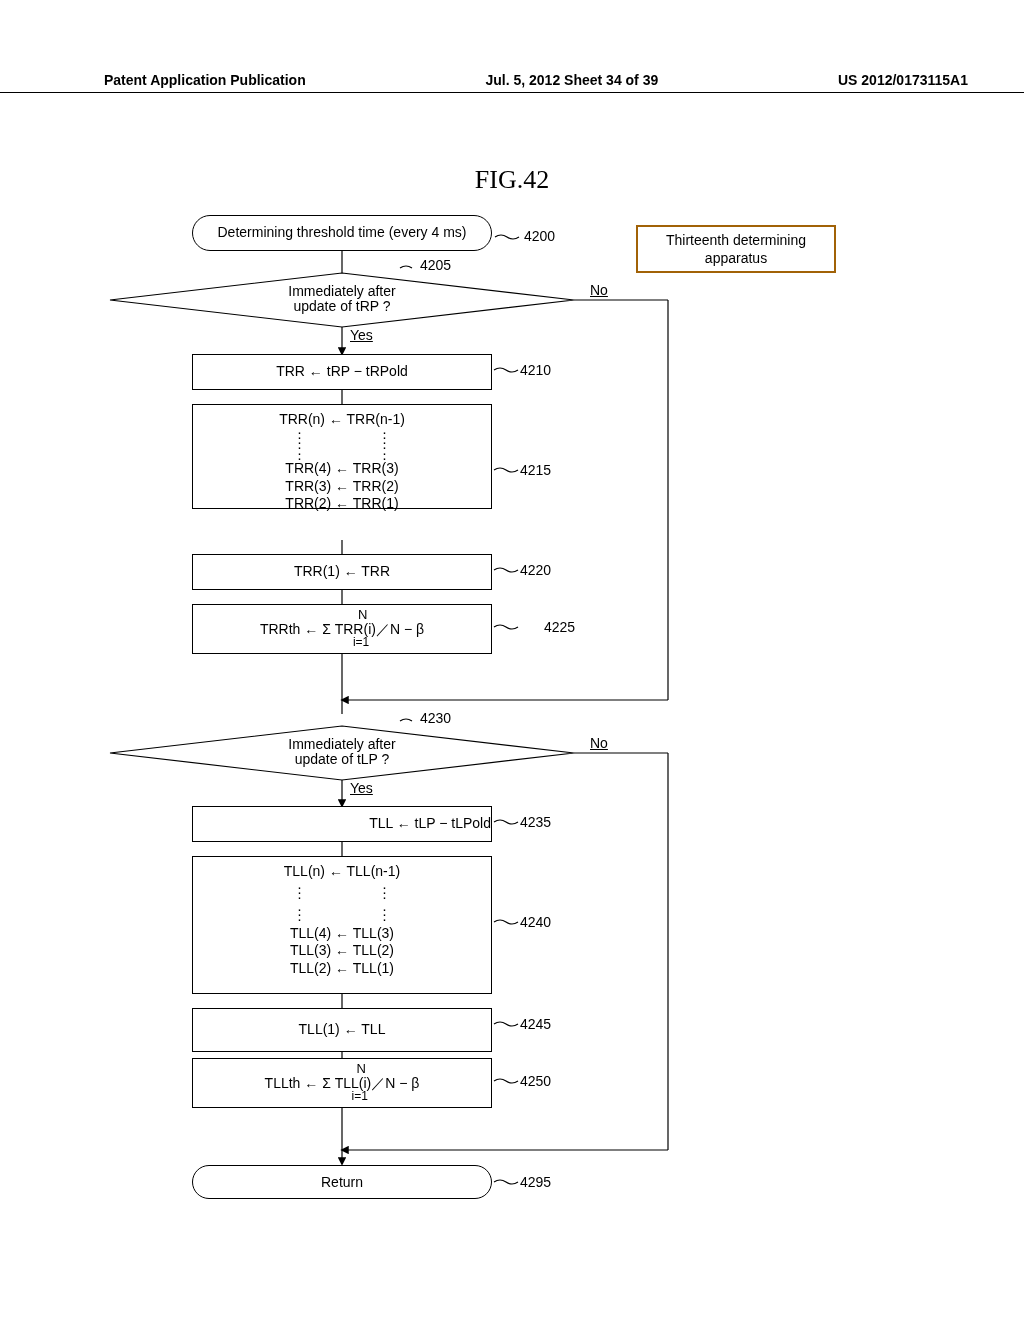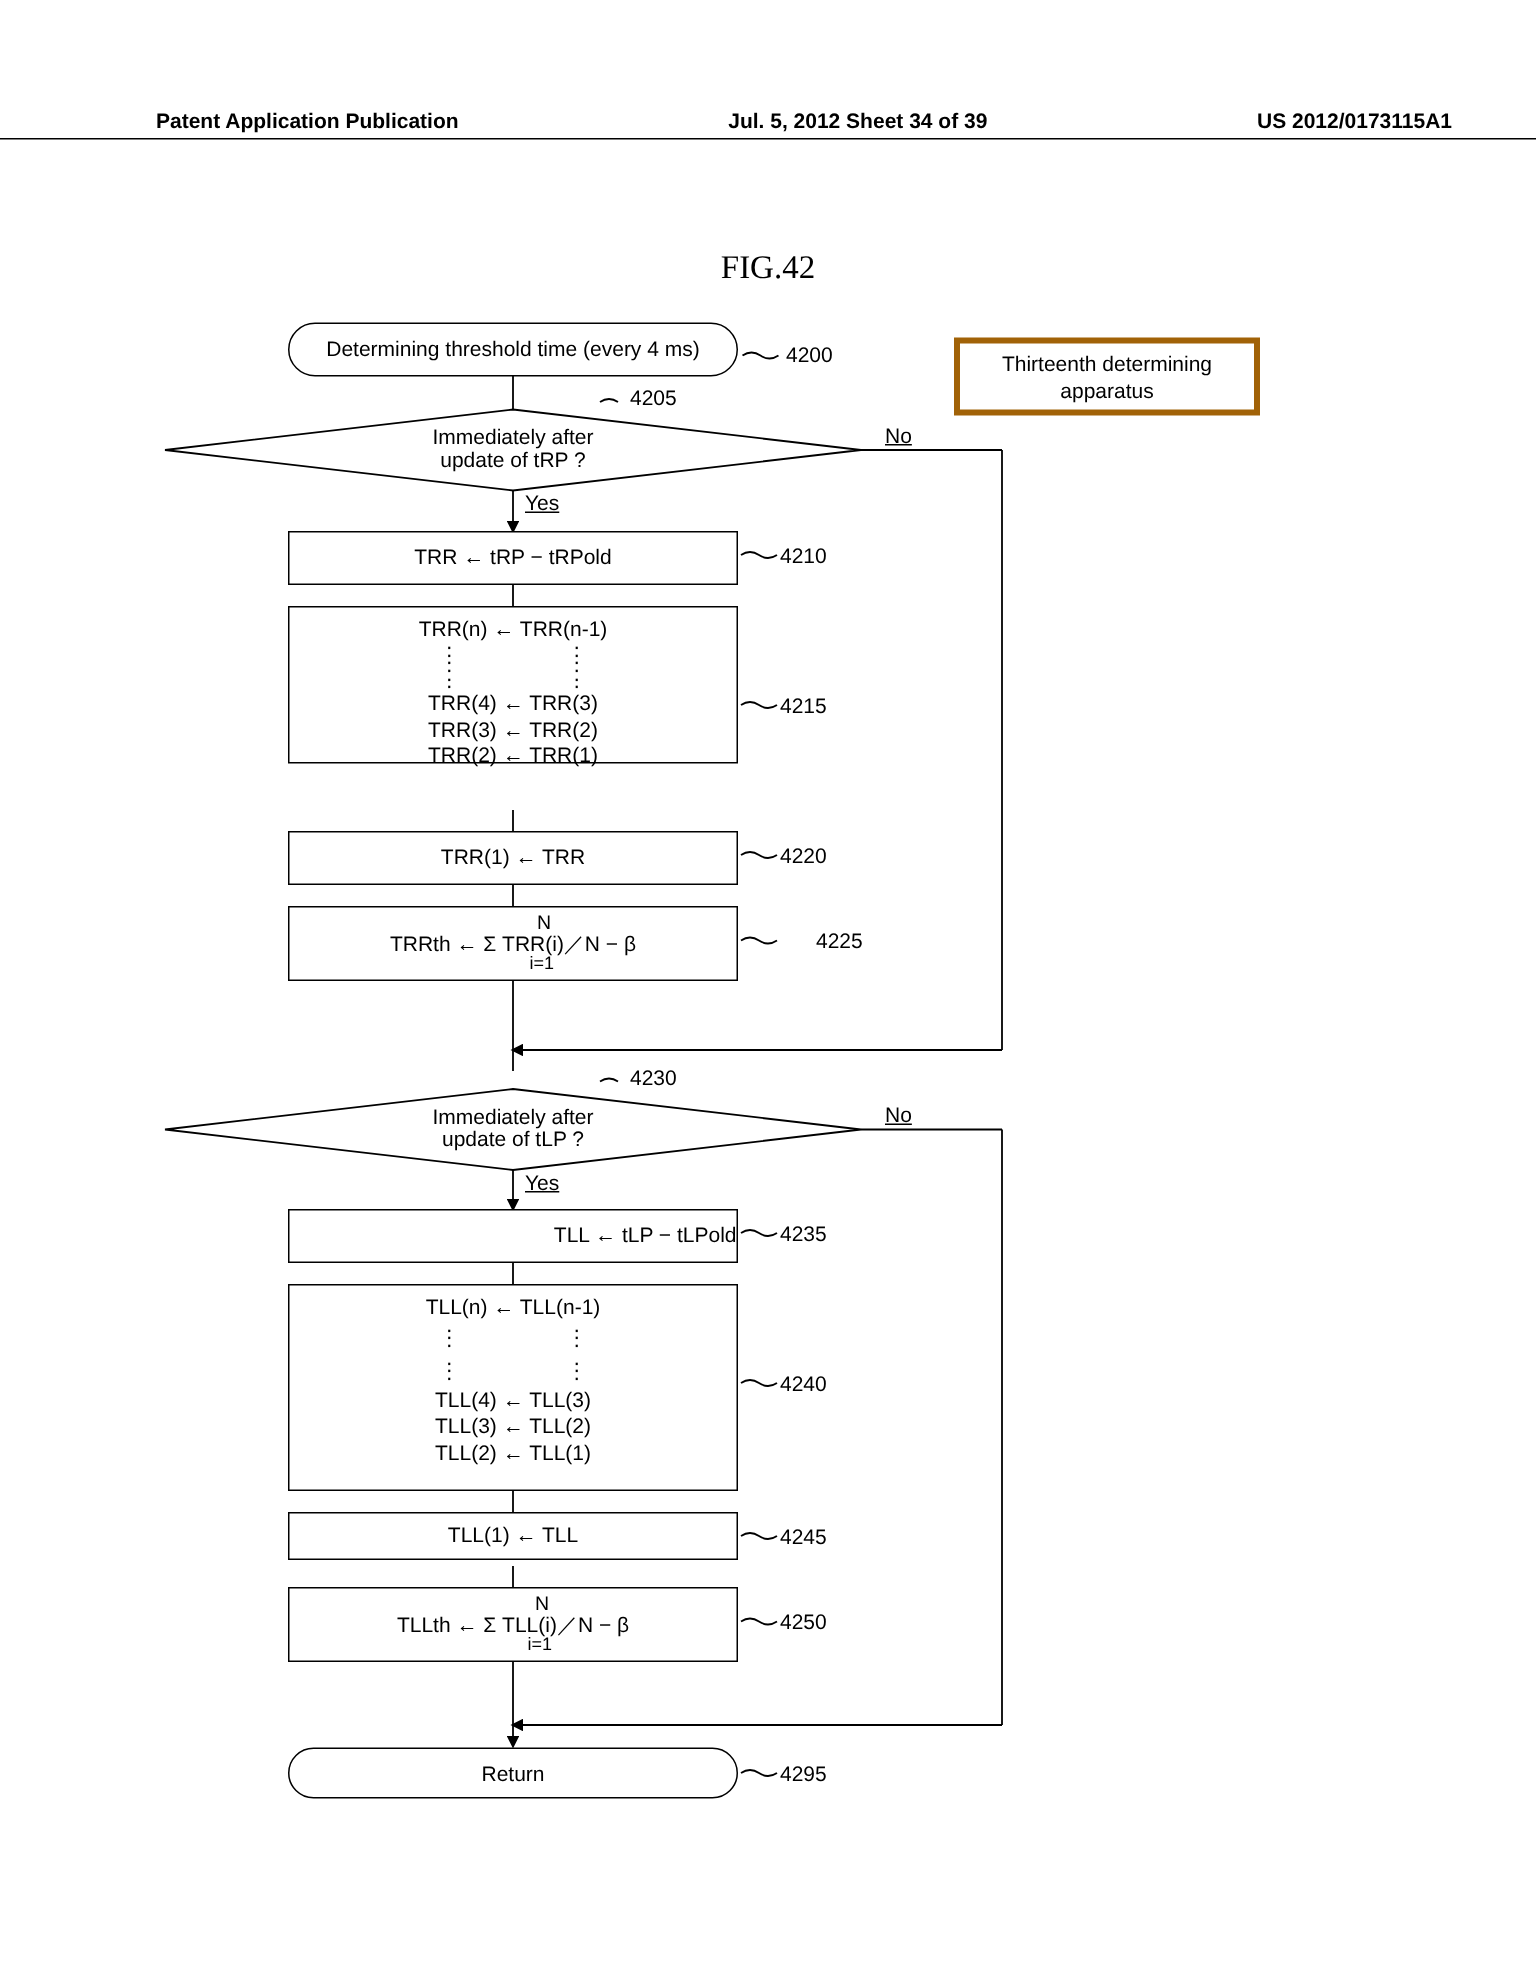--- a/index.html
+++ b/index.html
@@ -22,29 +22,29 @@
     font-size: 14px;
     font-weight: bold;
     border-bottom: 1.5px solid #000;
   }
   .fig-title {
     position: absolute;
     top: 165px;
     left: 0;
     right: 0;
     text-align: center;
-    font-size: 22px;
+    font-size: 26px;
     font-family: "Times New Roman", Times, serif;
   }
   .device-label {
     position: absolute;
     top: 225px;
     left: 636px;
     width: 192px;
-    border: 4px solid #a16207;
+    border: 2px solid #a16207;
     font-size: 14px;
     text-align: center;
     padding: 5px 2px 4px 2px;
     line-height: 1.25;
   }
   .svg-layer {
     position: absolute;
     left: 0;
     top: 0;
   }
@@ -239,21 +239,21 @@
   </div>
   <div class="shift-row">
     <span class="vdots"></span>
     <span class="vdots"></span>
   </div>
   <span>TLL(4) ← TLL(3)</span>
   <span>TLL(3) ← TLL(2)</span>
   <span>TLL(2) ← TLL(1)</span>
 </div>
 
-<div class="process" style="top:1008px; height:32px;">
+<div class="process" style="top:1008px; height:44px;">
   <span class="formula">TLL(1) ← TLL</span>
 </div>
 
 <div class="process" style="top:1058px; height:50px;">
   <div class="sig-line">
     <span>TLLth ←   Σ TLL(i)／N − β</span>
     <span class="N-top" style="left:92px;">N</span>
     <span class="i-bot" style="left:87px;">i=1</span>
   </div>
 </div>

